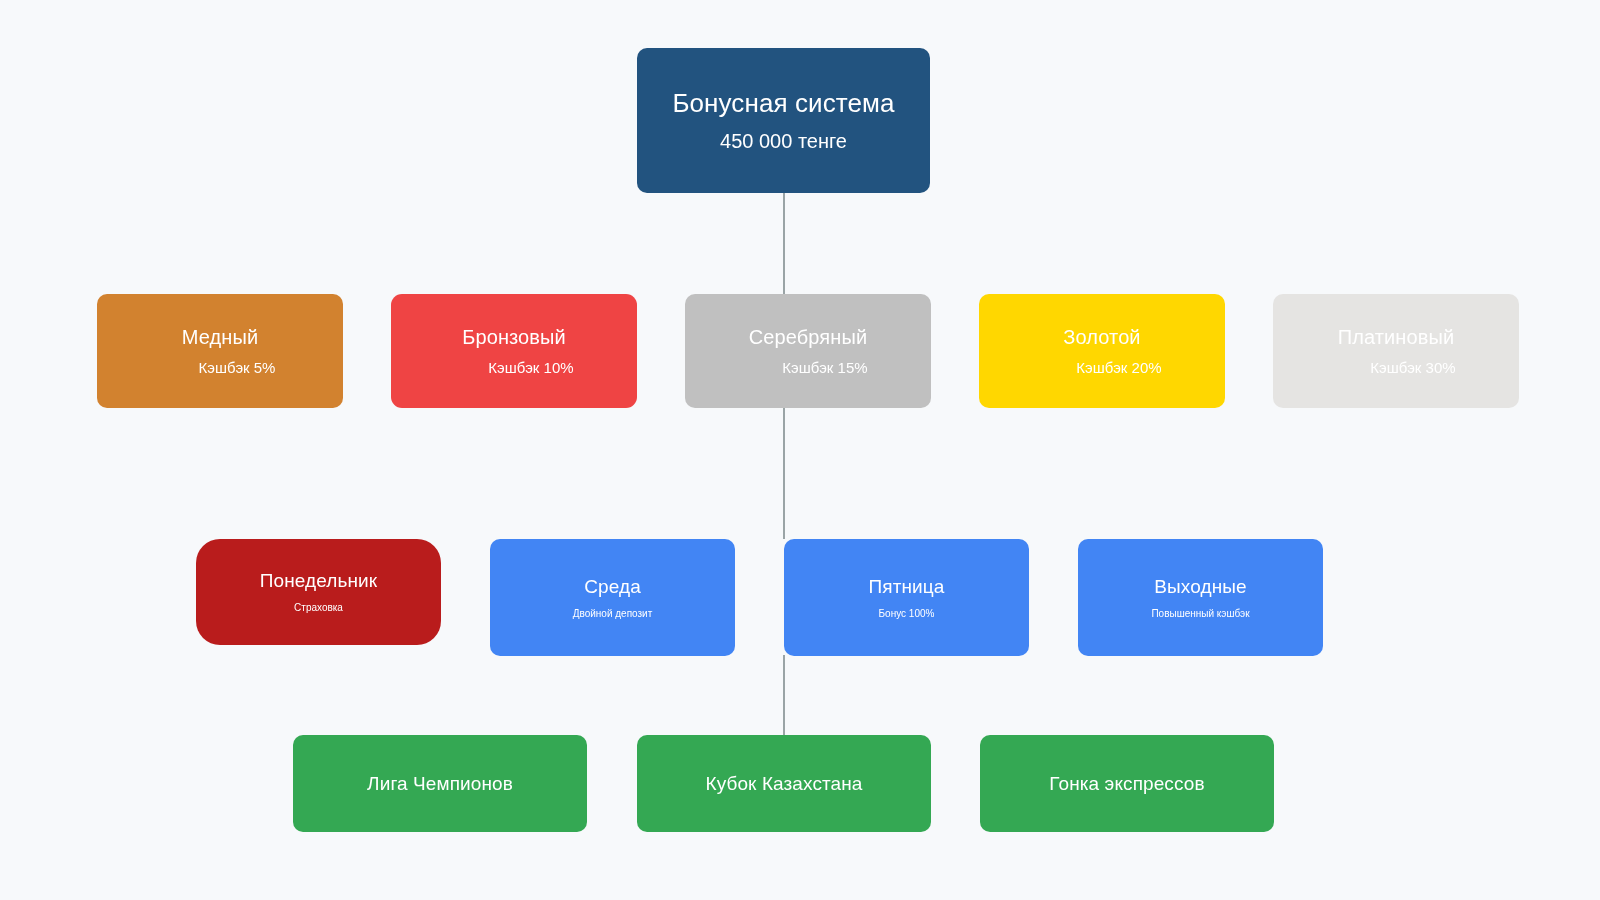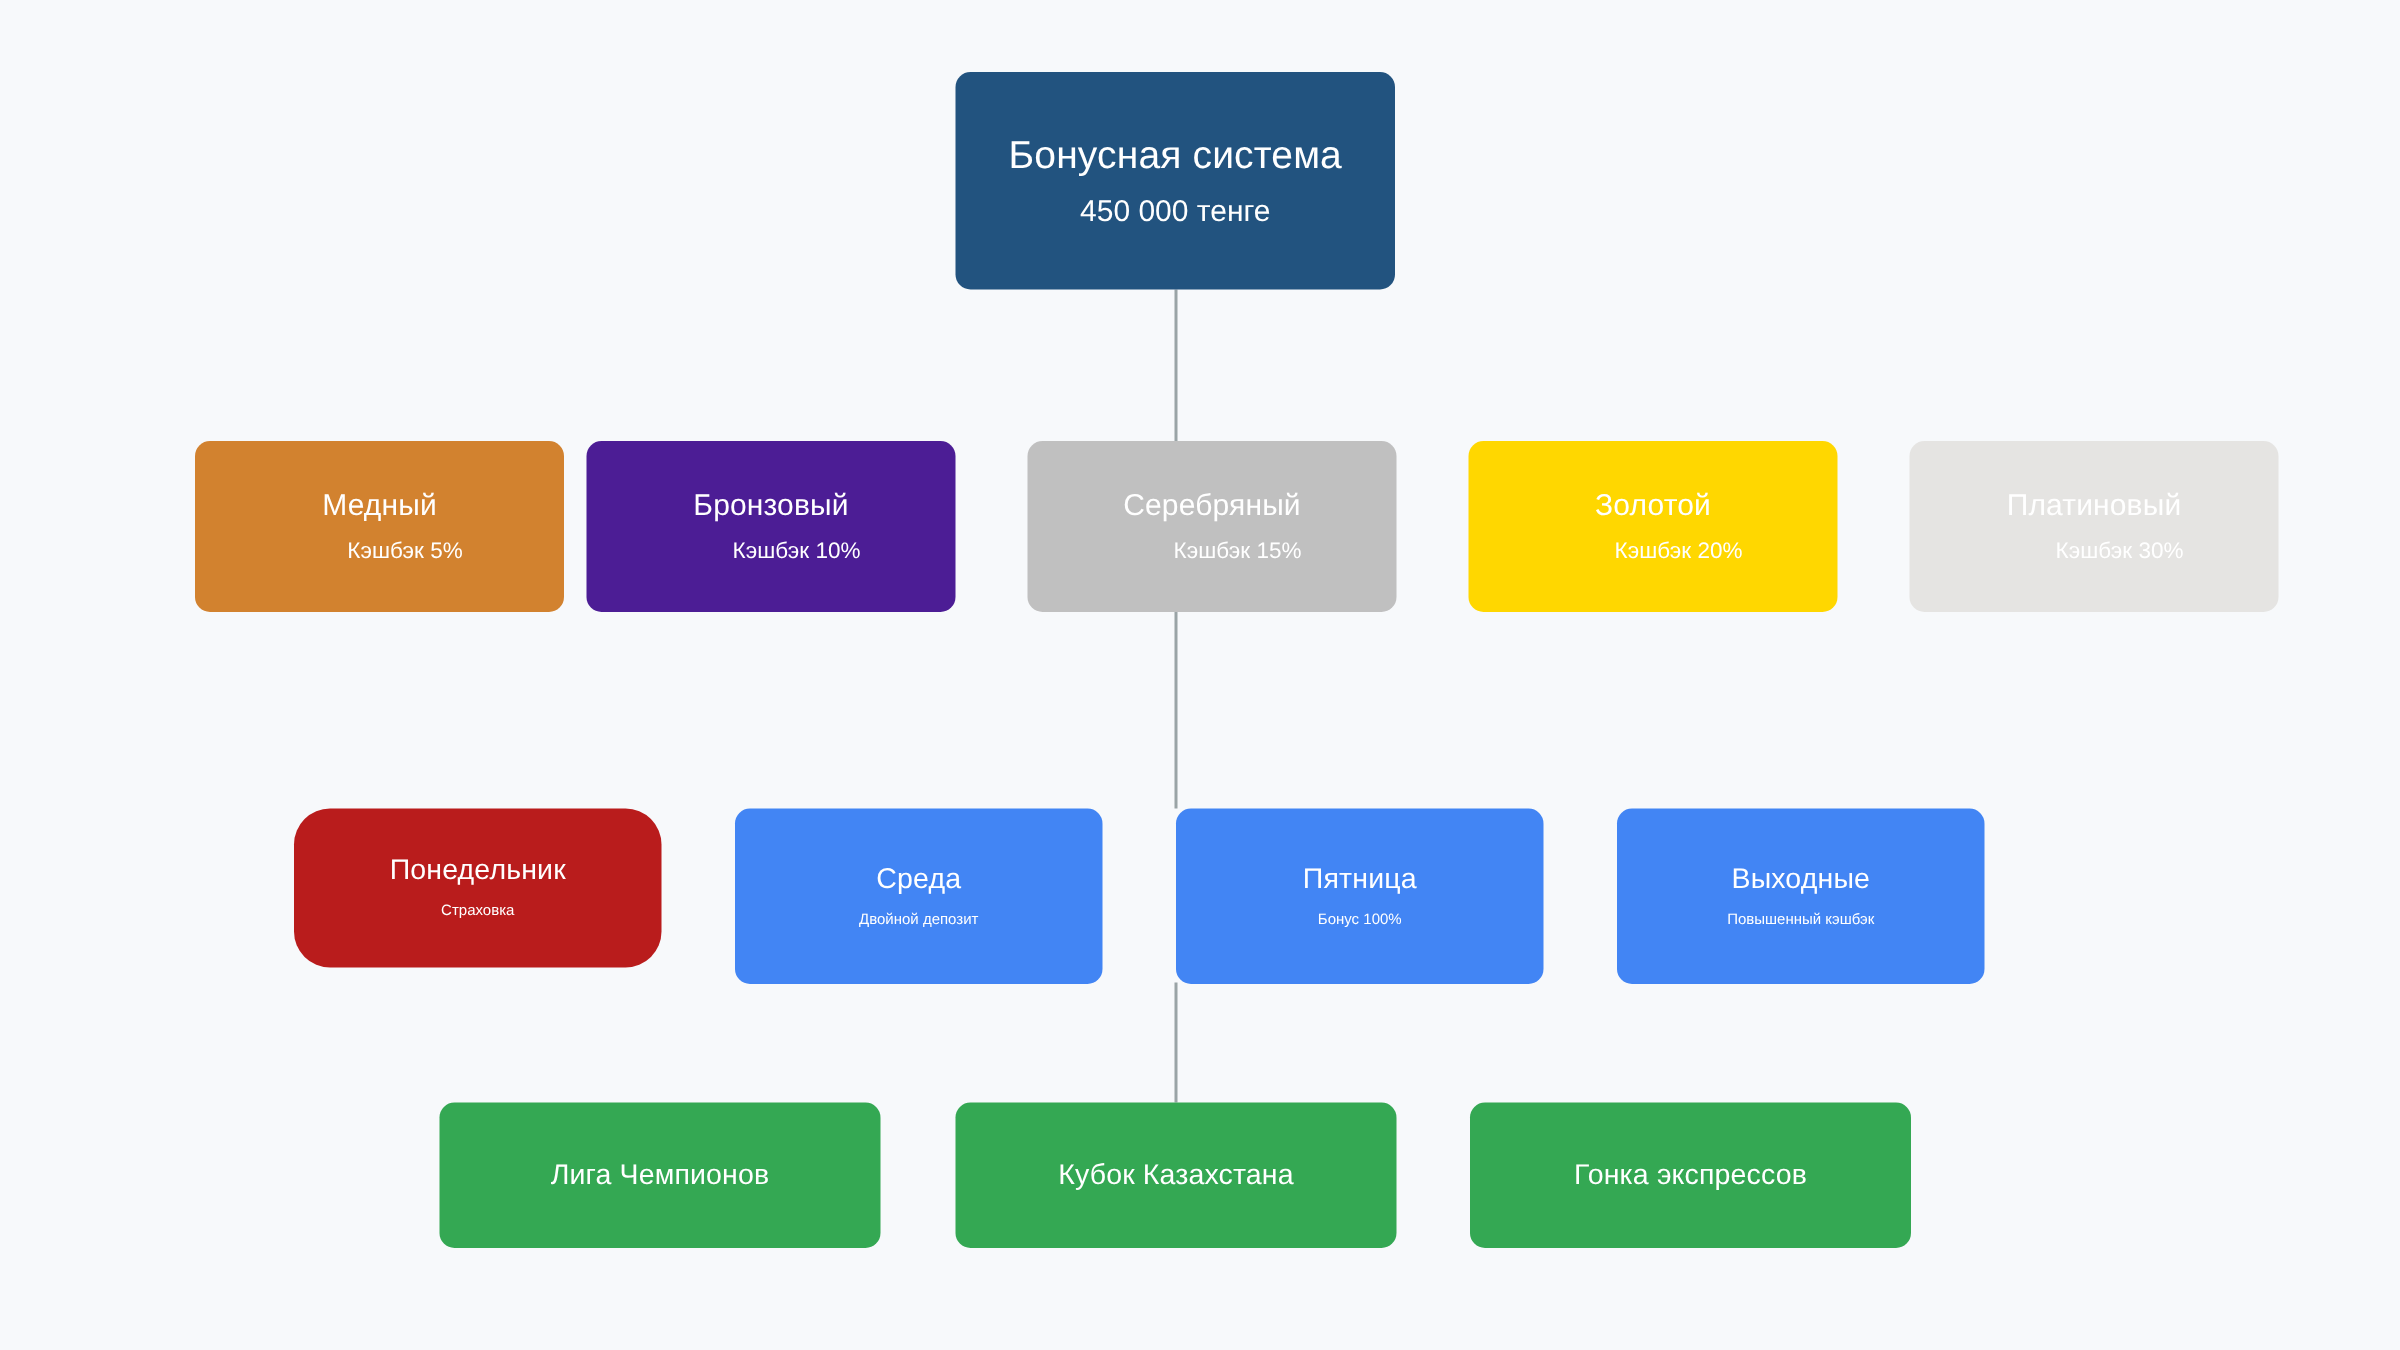--- a/index.html
+++ b/index.html
@@ -87,25 +87,25 @@
 
   <div class="connector" style="left:783px; top:193px; height:102px;"></div>
   <div class="connector" style="left:783px; top:407px; height:132px;"></div>
   <div class="connector" style="left:783px; top:655px; height:80px;"></div>
 
   <div class="node node-root" style="left:637px; top:48px; width:293px; height:145px; background:#22537f;">
     <div class="title">Бонусная система</div>
     <div class="subtitle">450 000 тенге</div>
   </div>
 
-  <div class="node node-tier" style="left:97px; top:294px; width:246px; height:114px; background:#d2822f;margin-left:33px;">
+  <div class="node node-tier" style="left:97px; top:294px; width:246px; height:114px; background:#d2822f;">
     <div class="title">Медный</div>
     <div class="subtitle">Кэшбэк 5%</div>
   </div>
-  <div class="node node-tier" style="left:391px; top:294px; width:246px; height:114px; background:#4c1d95;">
+  <div class="node node-tier" style="left:391px; top:294px; width:246px; height:114px; background:#ef4444;border-radius:11px;">
     <div class="title">Бронзовый</div>
     <div class="subtitle">Кэшбэк 10%</div>
   </div>
   <div class="node node-tier" style="left:685px; top:294px; width:246px; height:114px; background:#c0c0c0;">
     <div class="title">Серебряный</div>
     <div class="subtitle">Кэшбэк 15%</div>
   </div>
   <div class="node node-tier" style="left:979px; top:294px; width:246px; height:114px; background:#ffd700;">
     <div class="title">Золотой</div>
     <div class="subtitle">Кэшбэк 20%</div>

